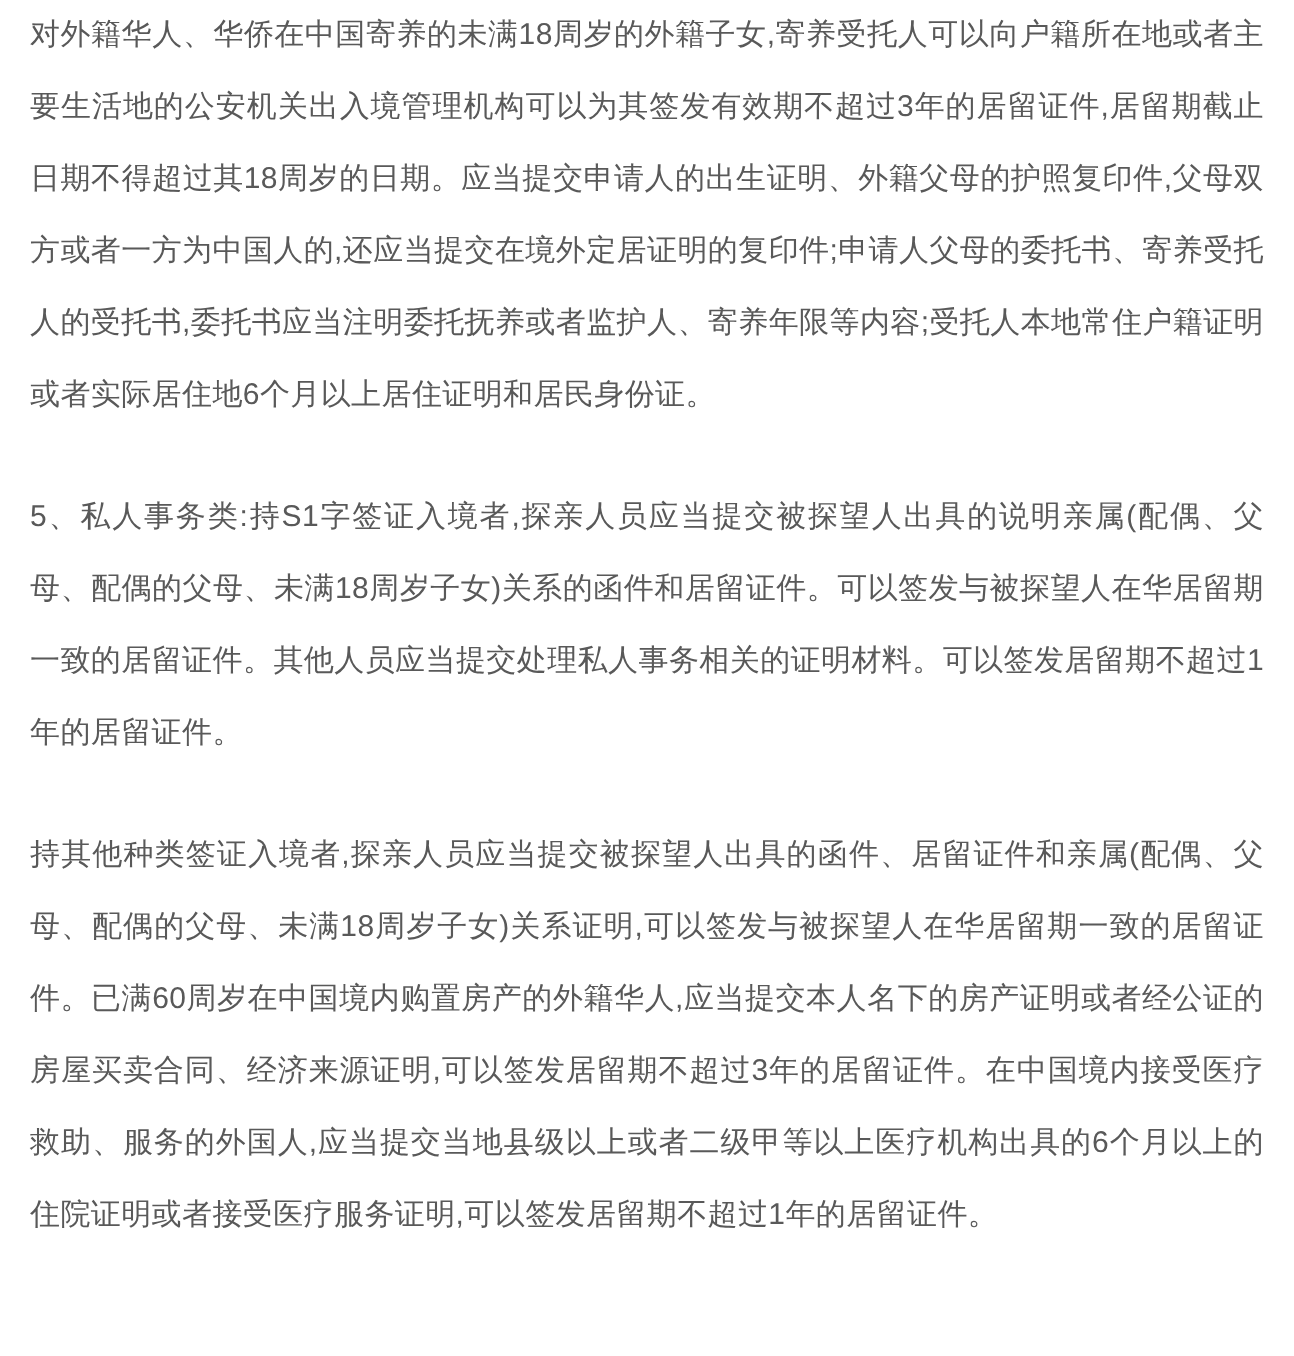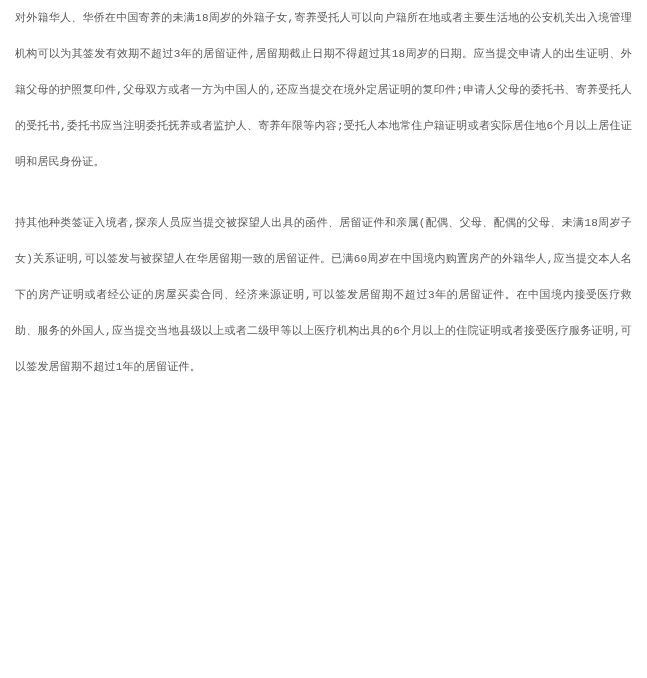--- a/index.html
+++ b/index.html
@@ -10,32 +10,33 @@
   body {
     width: 647px;
     height: 678px;
     overflow: hidden;
     box-sizing: border-box;
   }
   .doc {
     padding: 0 15px;
   }
   .para {
-    font-family: Liberation Mono, monospace;
-    font-size: 11px;
+    font-family: Liberation Sans, sans-serif;
+    font-size: 15px;
     line-height: 36px;
     color: #595959;
     text-align: justify;
     text-justify: inter-ideograph;
     letter-spacing: 0.2px;
     margin: 0 0 25px 0;
   }
   .para:last-child {
     margin-bottom: 0;
   }
 </style>
 </head>
 <body>
 
 <div class="doc">
   <p class="para">对外籍华人、华侨在中国寄养的未满18周岁的外籍子女,寄养受托人可以向户籍所在地或者主要生活地的公安机关出入境管理机构可以为其签发有效期不超过3年的居留证件,居留期截止日期不得超过其18周岁的日期。应当提交申请人的出生证明、外籍父母的护照复印件,父母双方或者一方为中国人的,还应当提交在境外定居证明的复印件;申请人父母的委托书、寄养受托人的受托书,委托书应当注明委托抚养或者监护人、寄养年限等内容;受托人本地常住户籍证明或者实际居住地6个月以上居住证明和居民身份证。</p>
+  <p class="para">5、私人事务类:持S1字签证入境者,探亲人员应当提交被探望人出具的说明亲属(配偶、父母、配偶的父母、未满18周岁子女)关系的函件和居留证件。可以签发与被探望人在华居留期一致的居留证件。其他人员应当提交处理私人事务相关的证明材料。可以签发居留期不超过1年的居留证件。</p>
   <p class="para">持其他种类签证入境者,探亲人员应当提交被探望人出具的函件、居留证件和亲属(配偶、父母、配偶的父母、未满18周岁子女)关系证明,可以签发与被探望人在华居留期一致的居留证件。已满60周岁在中国境内购置房产的外籍华人,应当提交本人名下的房产证明或者经公证的房屋买卖合同、经济来源证明,可以签发居留期不超过3年的居留证件。在中国境内接受医疗救助、服务的外国人,应当提交当地县级以上或者二级甲等以上医疗机构出具的6个月以上的住院证明或者接受医疗服务证明,可以签发居留期不超过1年的居留证件。</p>
 </div>
 
 </body></html>

